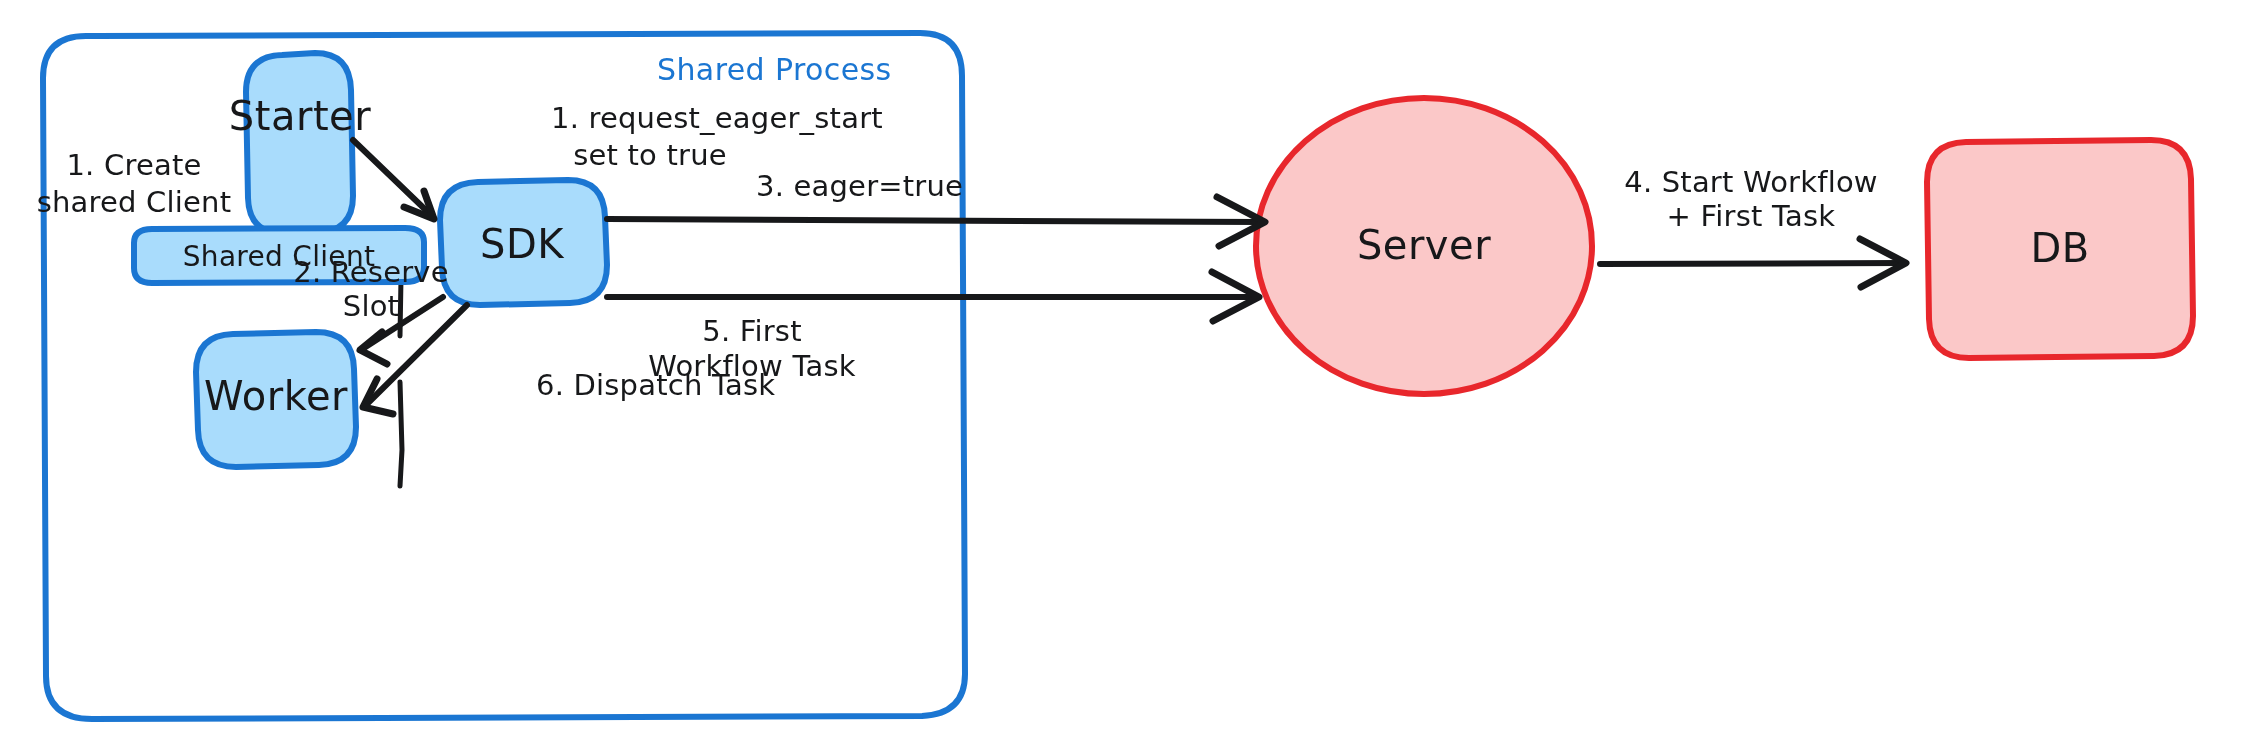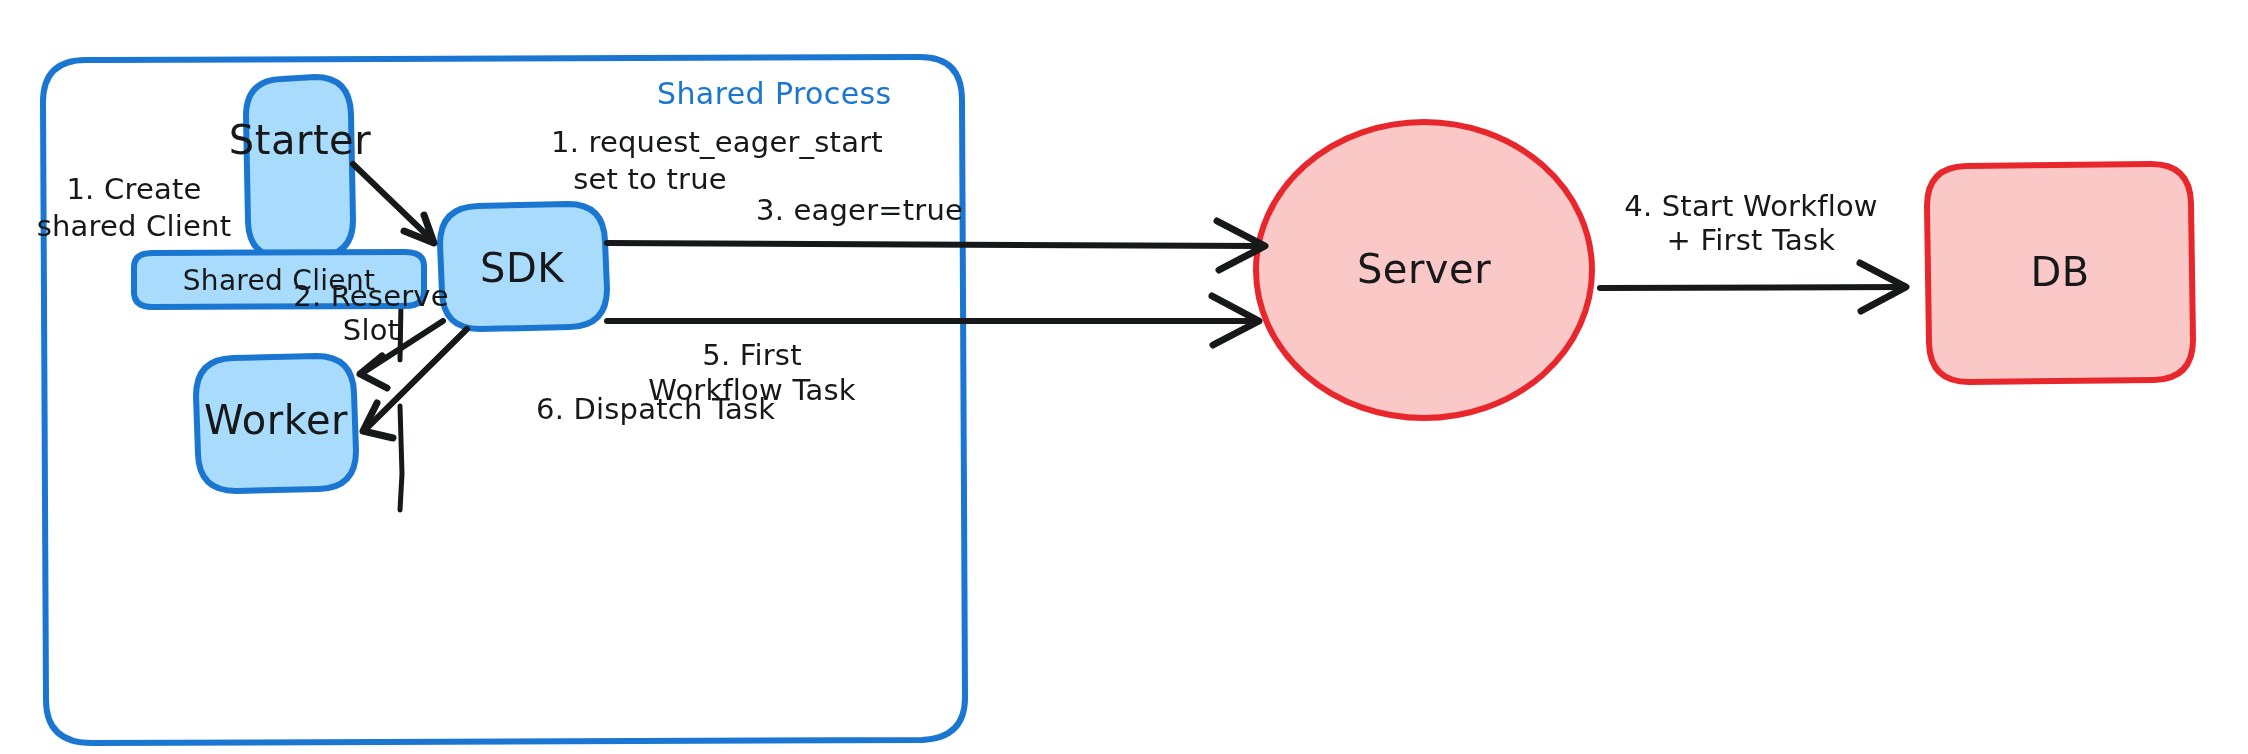--- a/index.html
+++ b/index.html
@@ -10,21 +10,20 @@
   body {
     width: 2248px;
     height: 754px;
     font-family: "DejaVu Sans", sans-serif;
     overflow: hidden;
   }
   #diagram-root {
     position: relative;
     width: 2248px;
     height: 570px;
-    margin-top: 24px;
   }
   svg.canvas {
     display: block;
     width: 2248px;
     height: 754px;
   }
   .hand-text {
     font-family: "DejaVu Sans", sans-serif;
     font-weight: 500;
     fill: #17181a;

